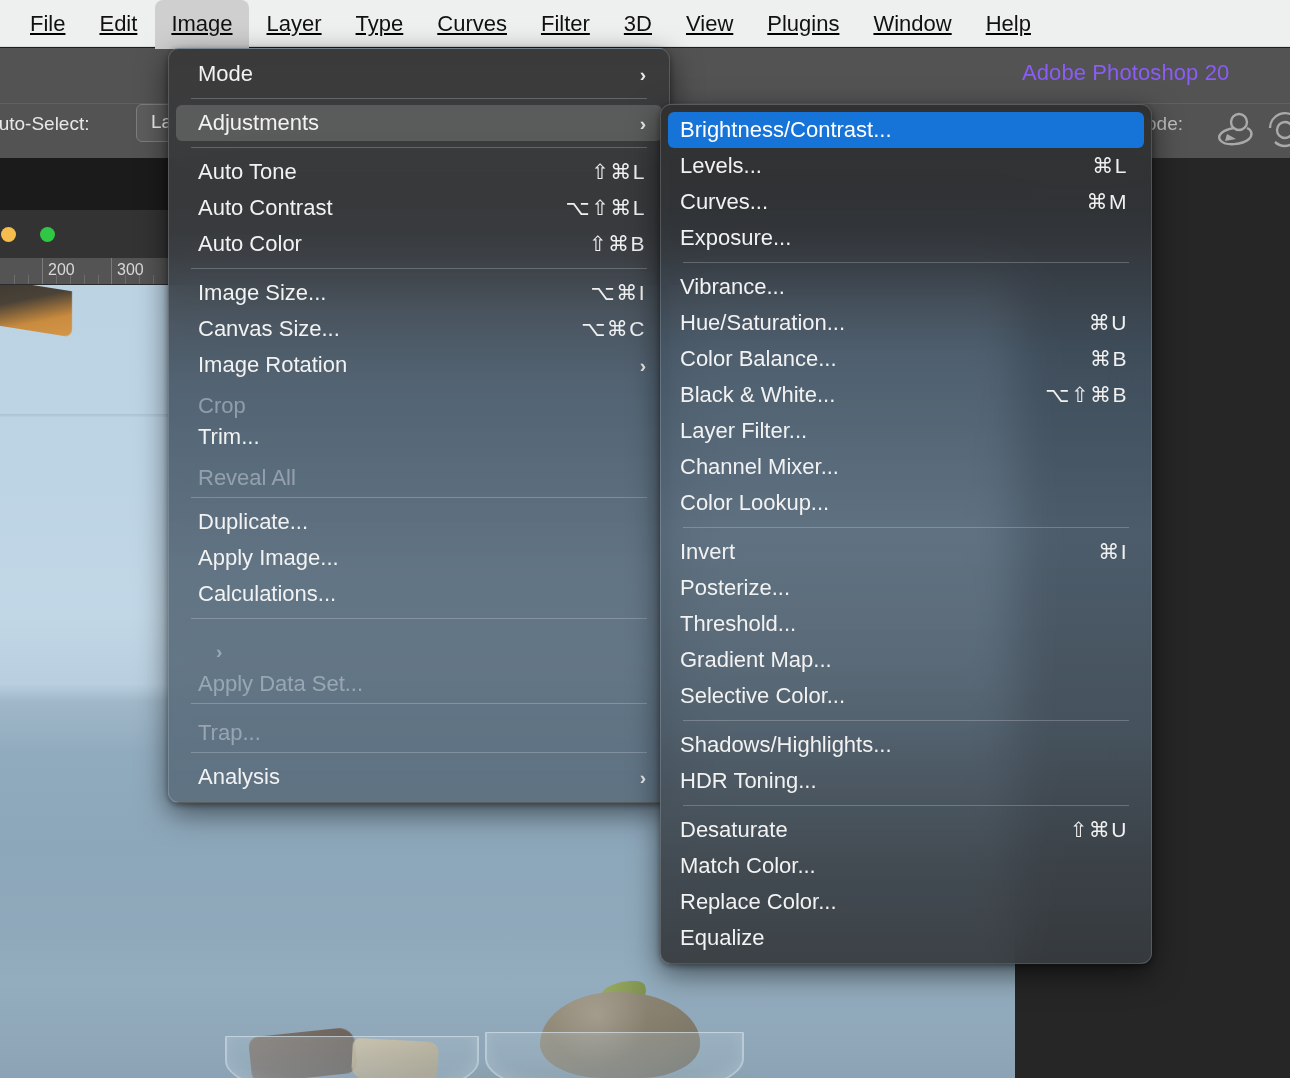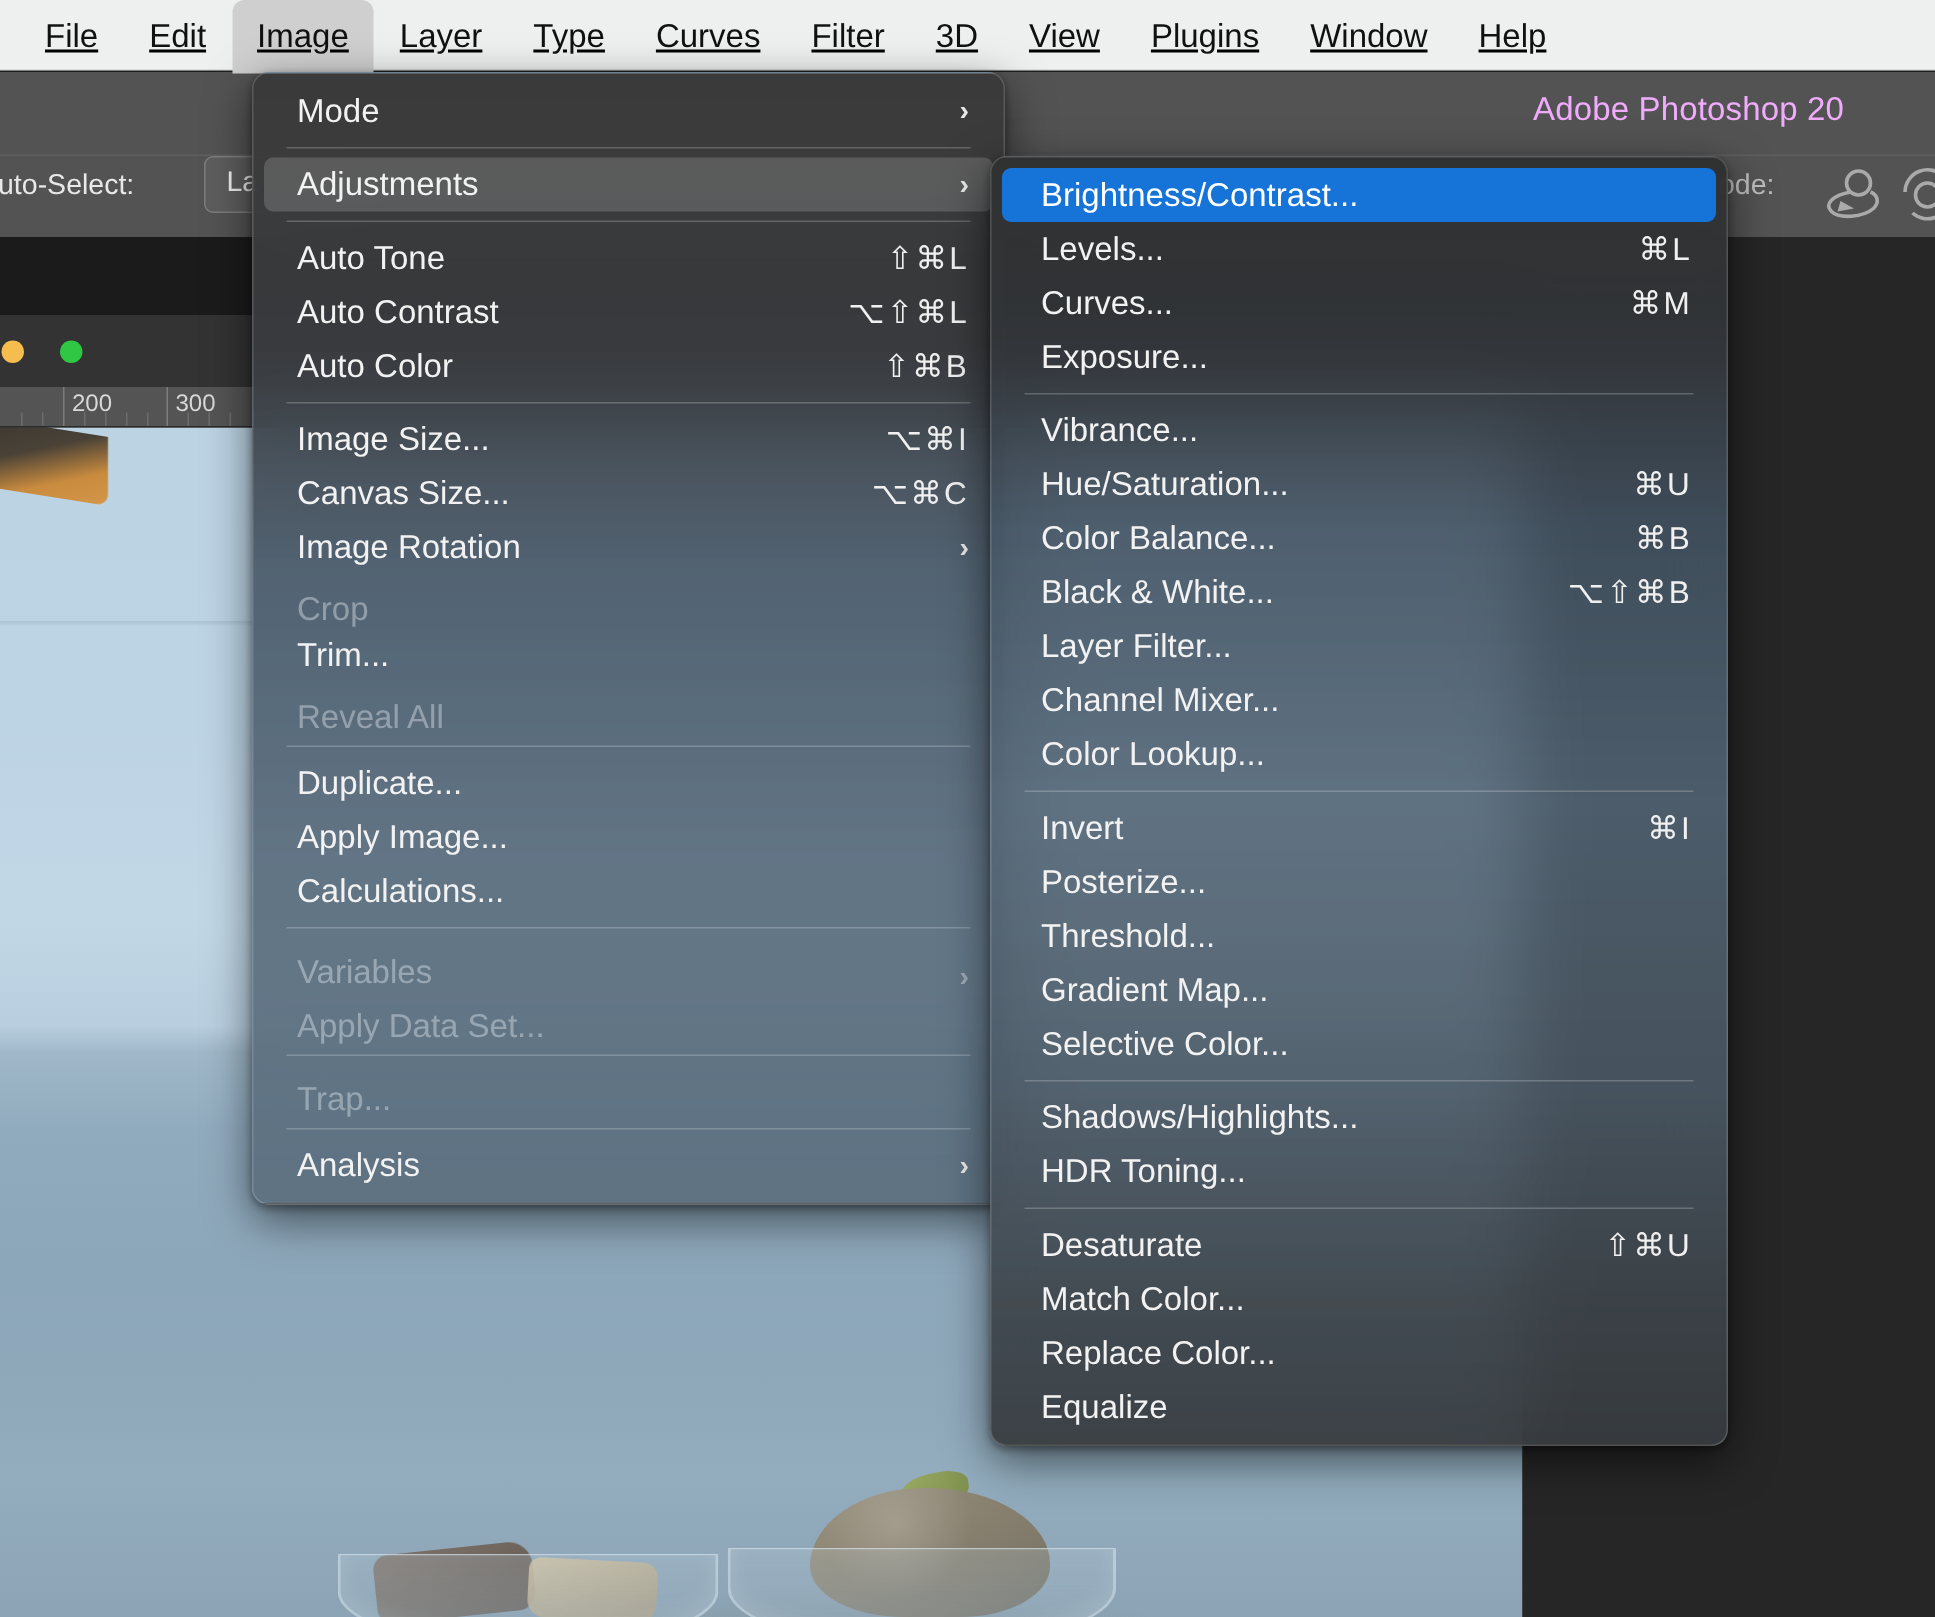--- a/index.html
+++ b/index.html
@@ -161,21 +161,21 @@
   .opt-mode-label {
     position: absolute; left: 1146px; top: 113px;
     color: #bdbdbd; font-size: 19px; white-space: nowrap;
   }
   .opt-icon { position: absolute; top: 108px; }
   .opt-icon.rotate3d { left: 1212px; }
   .opt-icon.roll3d   { left: 1263px; }
 
   .app-title {
     position: absolute; left: 1022px; top: 60px;
-    color: #f0abfc; font-size: 22px; white-space: nowrap;
+    color: #8b5cf6; font-size: 22px; white-space: nowrap;
     letter-spacing: 0.1px;
   }
   .title-strip {
     position: absolute; left: 0; top: 48px; width: 1290px; height: 44px;
     background: #535353;
   }
 
   
   .menubar {
     position: absolute; left: 0; top: 0; width: 1290px; height: 47px;
@@ -237,21 +237,21 @@
     position: relative;
     display: flex; align-items: center;
     height: 36px;
     padding: 0 16px 0 22px;
     margin: 0 7px;
     border-radius: 6px;
     color: #f2f2f2;
     font-size: 22px;
     white-space: nowrap;
   }
-  .menu.adjust-menu .menu-row { padding-left: 26px; }
+  .menu.adjust-menu .menu-row { padding-left: 12px; }
   .menu-row.disabled { color: rgba(235,240,245,0.40); align-items: flex-end; }
   .menu-row.hover-gray { background: rgba(255,255,255,0.16); }
   .menu-row.hover-blue { background: #1673d8; color: #fff; }
   .menu-label { flex: 1 1 auto; }
   .menu-shortcut {
     margin-left: 22px;
     color: #f0f0f0; font-size: 21px;
     letter-spacing: 1.5px;
     font-family: "Liberation Sans", sans-serif;
   }
@@ -402,21 +402,20 @@
         <span class="menu-label">Duplicate...</span>
       </div>
       <div class="menu-row">
         <span class="menu-label">Apply Image...</span>
       </div>
       <div class="menu-row">
         <span class="menu-label">Calculations...</span>
       </div>
       <div class="menu-sep"></div>
       <div class="menu-row disabled">
-        <span class="menu-label">Variables</span>
         <span class="menu-arrow">›</span>
       </div>
       <div class="menu-row disabled">
         <span class="menu-label">Apply Data Set...</span>
       </div>
       <div class="menu-sep"></div>
       <div class="menu-row disabled">
         <span class="menu-label">Trap...</span>
       </div>
       <div class="menu-sep"></div>

